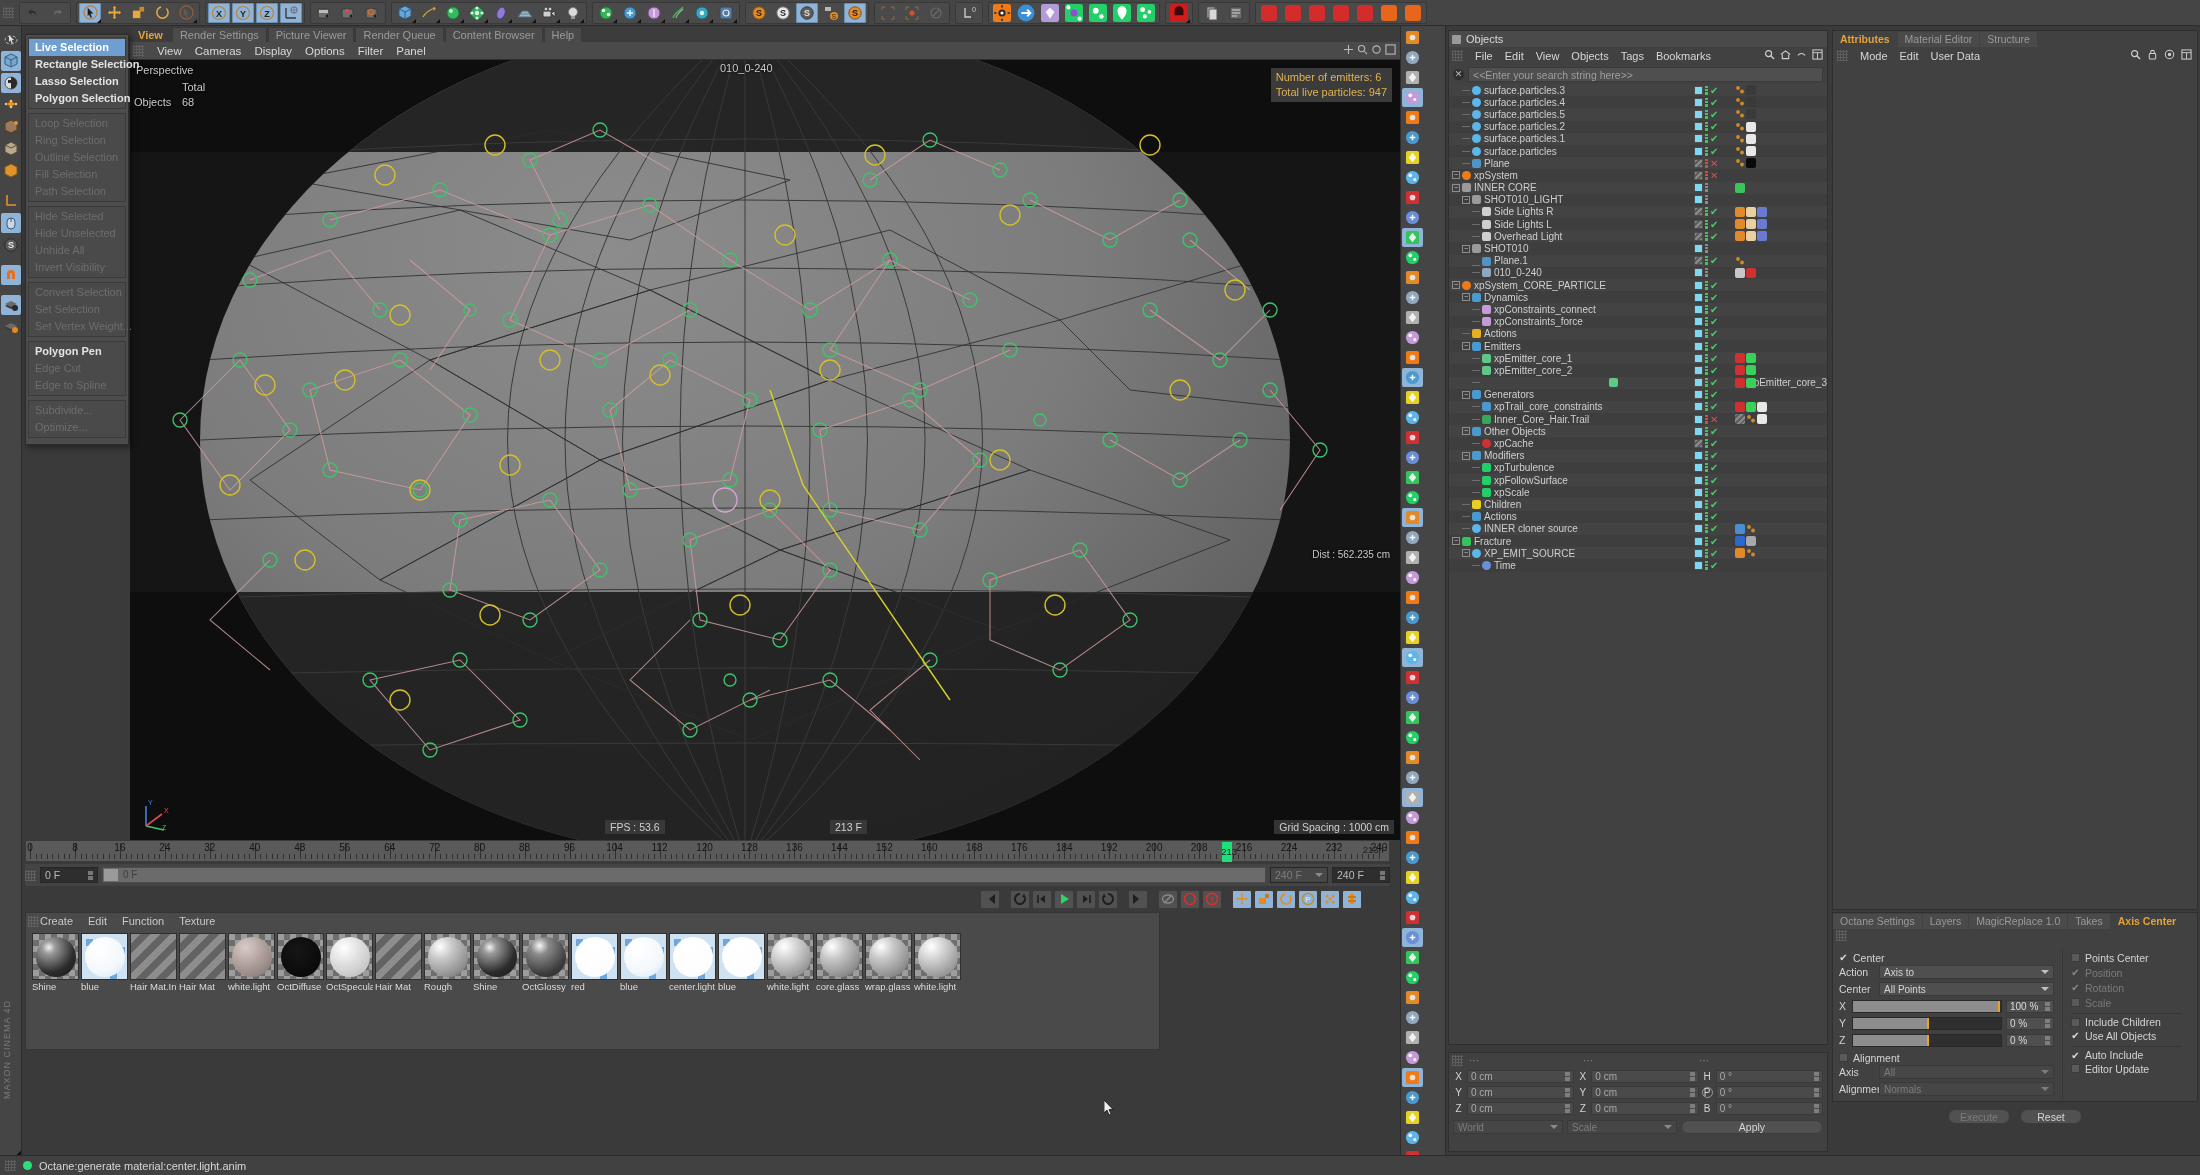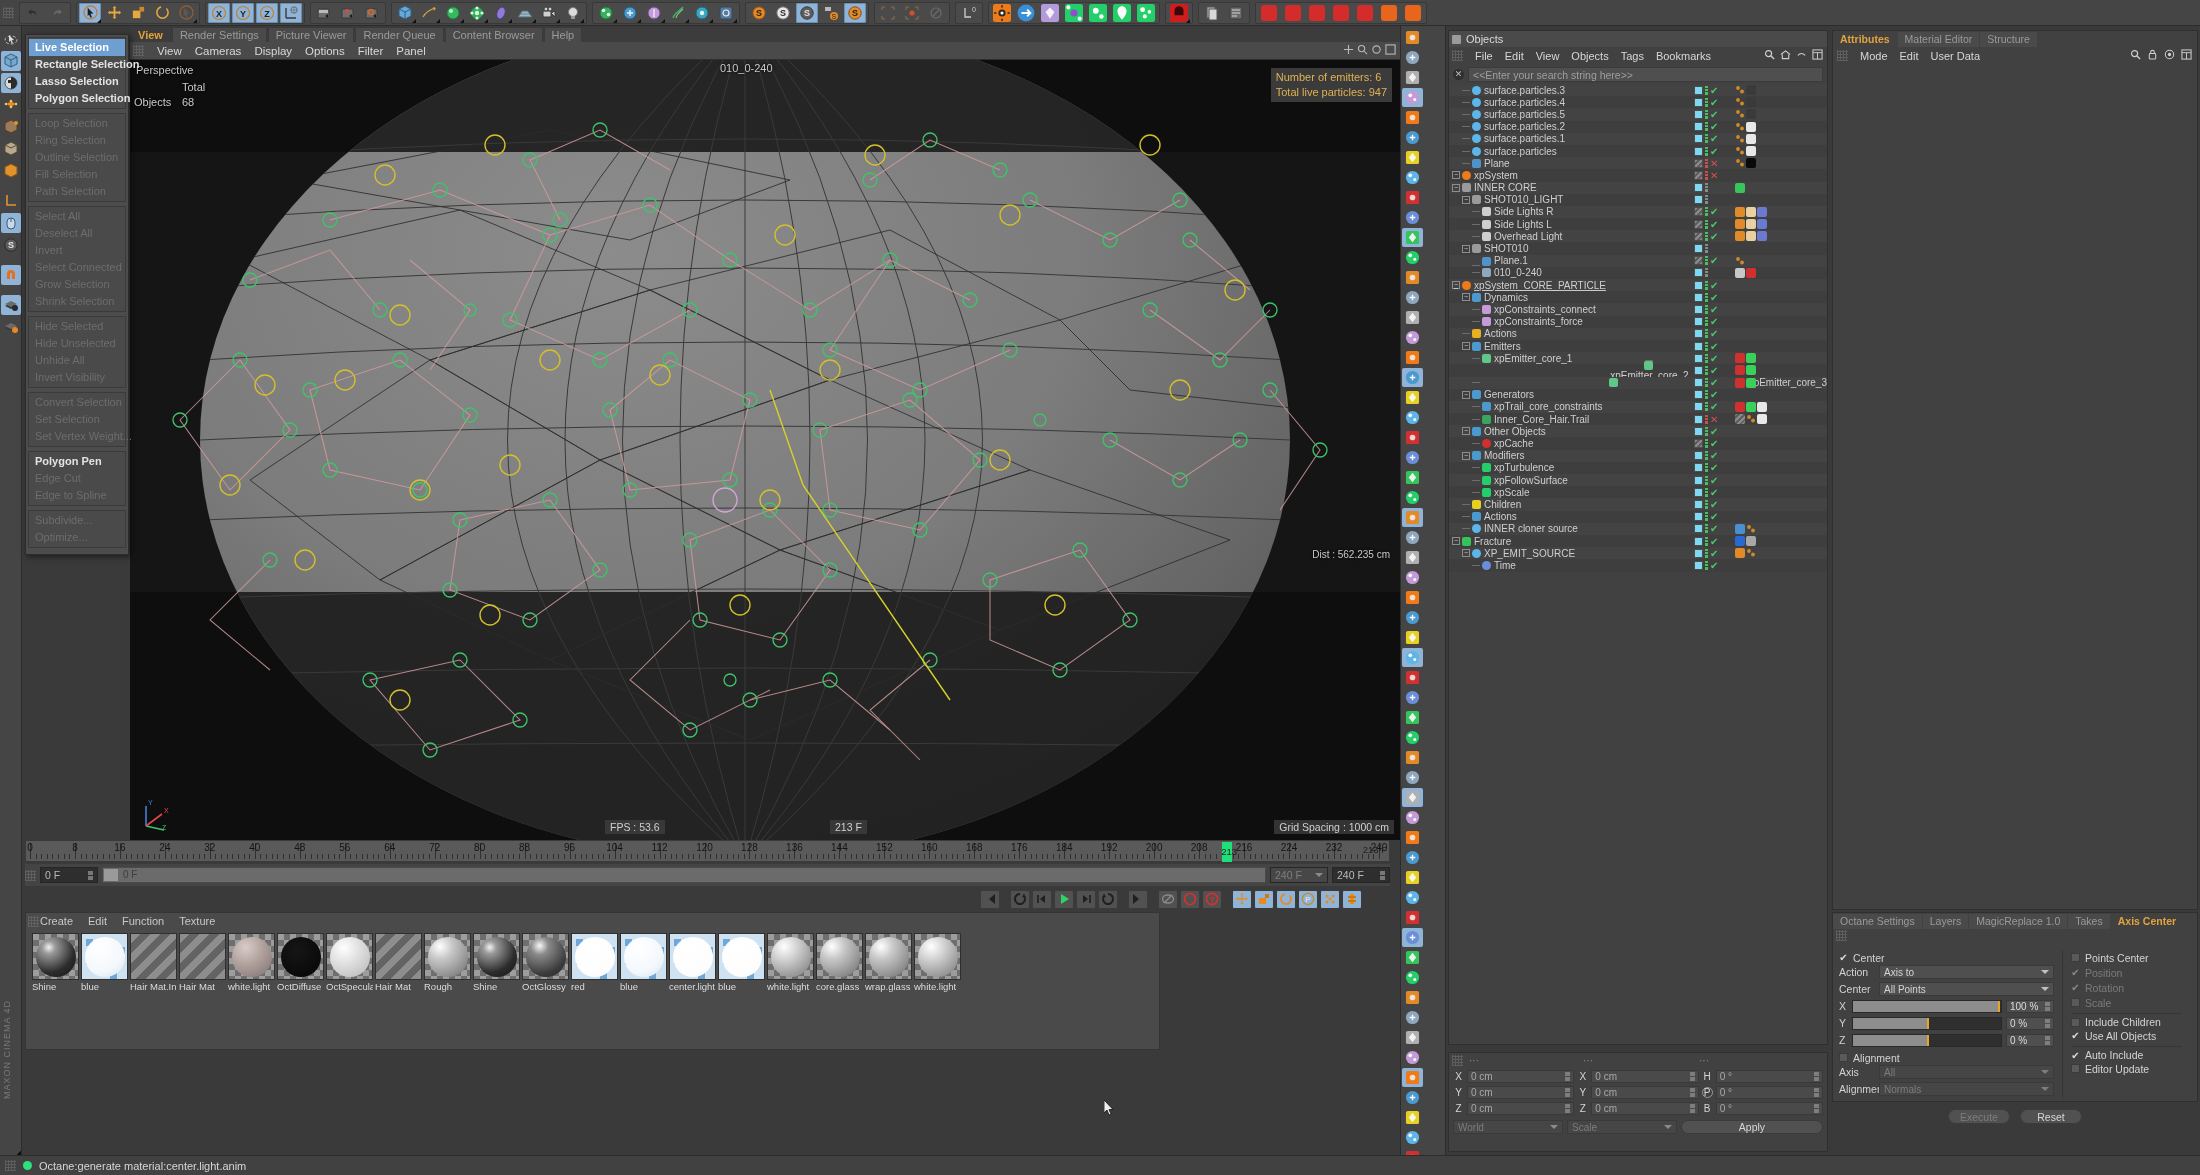--- a/index.html
+++ b/index.html
@@ -649,28 +649,20 @@
       <div class="mitem bold">Rectangle Selection</div>
       <div class="mitem bold">Lasso Selection</div>
       <div class="mitem bold">Polygon Selection</div>
     </div>
     <div class="menugroup">
       <div class="mitem dis">Loop Selection</div>
       <div class="mitem dis">Ring Selection</div>
       <div class="mitem dis">Outline Selection</div>
       <div class="mitem dis">Fill Selection</div>
       <div class="mitem dis">Path Selection</div>
-    </div>
-    <div class="menugroup">
-      <div class="mitem dis">Select All</div>
-      <div class="mitem dis">Deselect All</div>
-      <div class="mitem dis">Invert</div>
-      <div class="mitem dis">Select Connected</div>
-      <div class="mitem dis">Grow Selection</div>
-      <div class="mitem dis">Shrink Selection</div>
     </div>
     <div class="menugroup">
       <div class="mitem dis">Hide Selected</div>
       <div class="mitem dis">Hide Unselected</div>
       <div class="mitem dis">Unhide All</div>
       <div class="mitem dis">Invert Visibility</div>
     </div>
     <div class="menugroup">
       <div class="mitem dis">Convert Selection</div>
       <div class="mitem dis">Set Selection</div>
@@ -2181,21 +2173,21 @@
         <div class="ocols">
           <div class="vis"></div>
           <div class="dot-col gray"></div>
         </div>
         <div class="tagstrip">
           <div class="tag" style="background: rgb(200, 200, 200);"></div>
           <div class="tag" style="background: rgb(209, 48, 48);"></div>
         </div>
       </div>
       <div class="orow">
-        <div class="otree" style="padding-left: 3px; text-decoration: underline;">
+        <div class="otree" style="padding-left: 3px;">
           <div class="oexp">−</div>
           <div class="oicon" style="background: rgb(239, 122, 24); border-radius: 50%;"></div>
           <div class="oname">xpSystem_CORE_PARTICLE</div>
         </div>
         <div class="ocols">
           <div class="vis"></div>
           <div class="dot-col green"></div>
           <div class="chk">✔</div>
         </div>
       </div>
@@ -2269,21 +2261,21 @@
           <div class="vis"></div>
           <div class="dot-col green"></div>
           <div class="chk">✔</div>
         </div>
         <div class="tagstrip">
           <div class="tag" style="background: rgb(209, 48, 48);"></div>
           <div class="tag" style="background: rgb(58, 208, 92);"></div>
         </div>
       </div>
       <div class="orow">
-        <div class="otree" style="padding-left: 23px; flex-direction: column;">
+        <div class="otree" style="padding-left: 23px;">
           <div class="oline"></div>
           <div class="oicon" style="background: rgb(95, 200, 136);"></div>
           <div class="oname">xpEmitter_core_2</div>
         </div>
         <div class="ocols">
           <div class="vis"></div>
           <div class="dot-col green"></div>
           <div class="chk">✔</div>
         </div>
         <div class="tagstrip">

